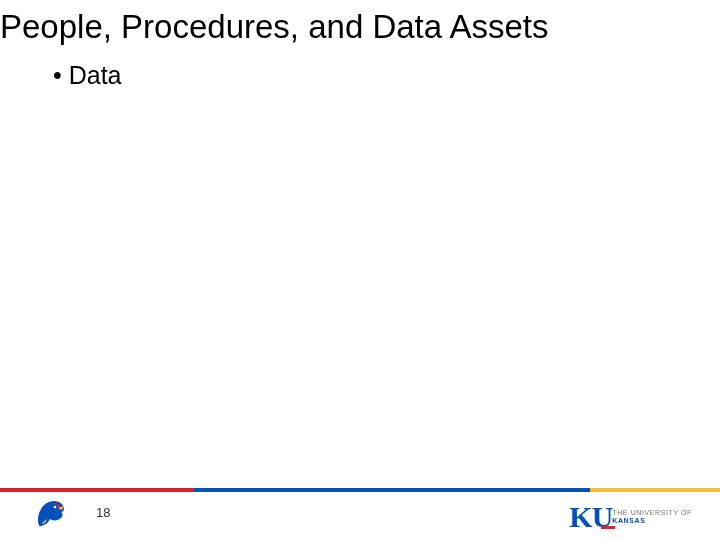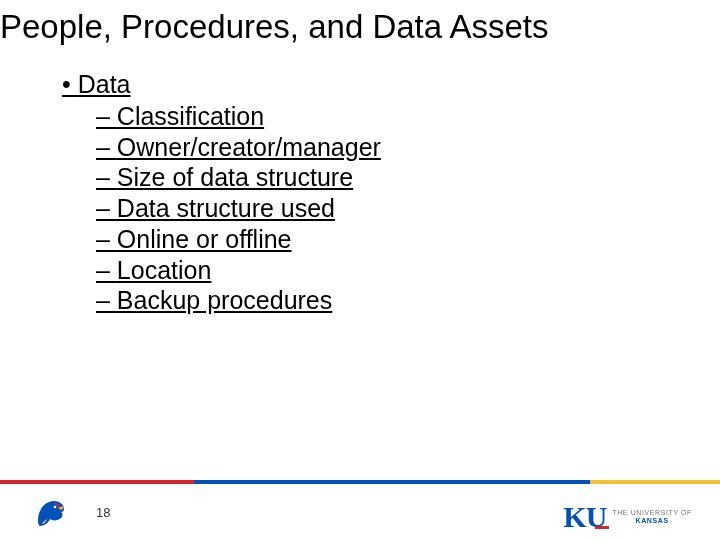--- a/index.html
+++ b/index.html
@@ -25,24 +25,23 @@
     padding-top: 8px;
     color: #000;
     font-weight: 400;
   }
   .content {
     padding: 14px 40px 0 52px;
     font-size: 25px;
     color: #000;
   }
   .lvl1 {
-    margin: 10px;
+    margin: 1px;
     padding: 0 0 6px 0;
     list-style: none;
-    text-decoration: underline;
   }
   .lvl1 > li::before {
     content: "• ";
   }
   .lvl2 {
     margin: 2px 0 0 0;
     padding: 0 0 0 34px;
     list-style: none;
     font-size: 25px;
   }
@@ -50,22 +49,21 @@
     line-height: 1.23;
   }
   .lvl2 > li::before {
     content: "– ";
   }
   .footer {
     position: absolute;
     left: 0;
     right: 0;
     bottom: 0;
-    height: 60px;
-    text-align: center;
+    height: 52px;
   }
   .divider {
     position: absolute;
     left: 0;
     right: 0;
     top: 0;
     height: 4px;
     display: flex;
   }
   .div-red  { flex: 0 0 27%; background: #d8232a; }
@@ -84,21 +82,21 @@
     bottom: 20px;
     font-size: 13px;
     color: #333;
   }
   .ku-logo {
     position: absolute;
     right: 28px;
     bottom: 8px;
     display: flex;
     align-items: center;
-    gap: 6px;
+    gap: 0;
   }
   .ku-mark {
     font-family: "Trajan Pro", Georgia, "Times New Roman", serif;
     font-size: 30px;
     font-weight: 700;
     color: #0051ba;
     letter-spacing: -1px;
     line-height: 1;
     position: relative;
   }
@@ -127,29 +125,20 @@
 <div class="slide">
 
   <div class="title">
     <span>People, Procedures, and Data Assets</span><br>
   </div>
 
   <div class="content">
     <ul class="lvl1">
       <li>
         <span>Data</span>
-        <ul class="lvl2">
-          <li>Classification</li>
-          <li>Owner/creator/manager</li>
-          <li>Size of data structure</li>
-          <li>Data structure used</li>
-          <li>Online or offline</li>
-          <li>Location</li>
-          <li>Backup procedures</li>
-        </ul>
       </li>
     </ul>
   </div>
 
   <div class="footer">
     <div class="divider">
       <div class="div-red"></div>
       <div class="div-blue"></div>
       <div class="div-yel"></div>
     </div>

